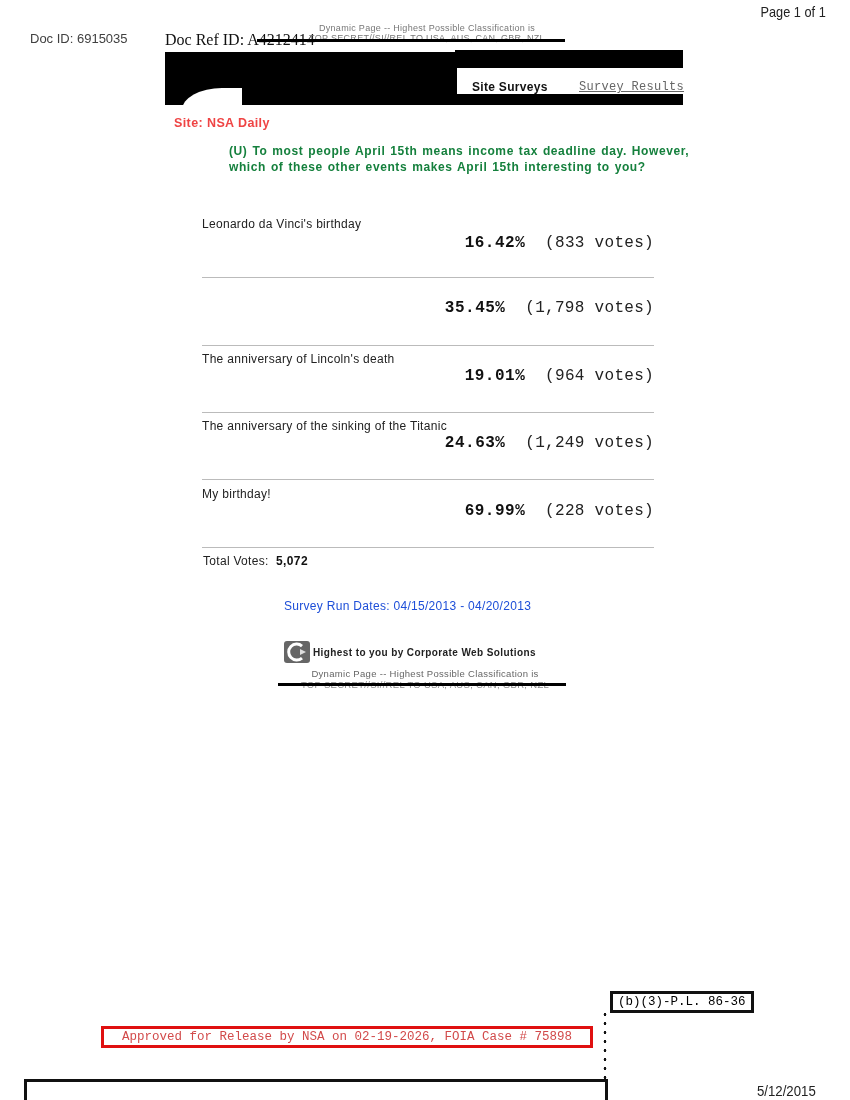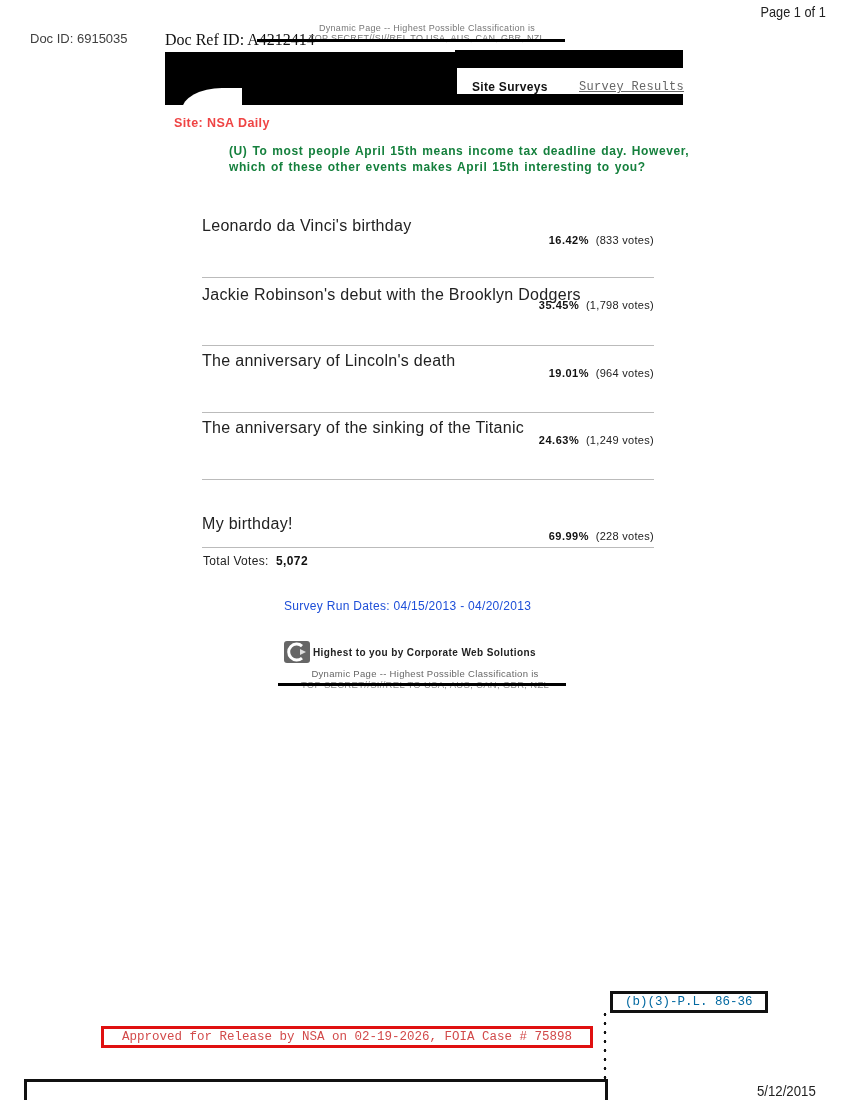--- a/index.html
+++ b/index.html
@@ -18,34 +18,34 @@
     .hdr-curve { left: 182px; top: 88px; width: 60px; height: 30px; background: #fff; border-top-left-radius: 40px 22px; }
     .hdr-right-top { left: 455px; top: 50px; width: 228px; height: 18px; background: #000; }
     .hdr-right-bot { left: 455px; top: 94px; width: 228px; height: 11px; background: #000; }
     .tab-site { left: 472px; top: 80px; font-size: 12px; font-weight: bold; color: #111; letter-spacing: 0.3px; }
     .tab-results { left: 579px; top: 80px; font-size: 12px; color: #666; text-decoration: underline; letter-spacing: 0.3px; font-family: Liberation Mono, monospace; }
 
     .site-label { left: 174px; top: 116px; font-size: 12.5px; font-weight: bold; color: #ef4444; letter-spacing: 0.4px; }
     .question { left: 181px; top: 144px; width: 500px; font-size: 12px; font-weight: bold; color: #15803d; line-height: 15.5px; letter-spacing: 0.6px; word-spacing: 1px; margin-left: 48px; }
 
     .option { left: 202px; width: 452px; }
-    .opt-label { position: absolute; left: 0; top: 0; font-size: 16px; color: #222; letter-spacing: 0.3px; white-space: nowrap; }
-    .opt-result { position: absolute; right: 0; font-size: 11px; color: #222; letter-spacing: 0.3px; white-space: nowrap; }
+    .opt-label { position: absolute; left: 0; top: 0; font-size: 12px; color: #222; letter-spacing: 0.3px; white-space: nowrap; }
+    .opt-result { position: absolute; right: 0; font-size: 16px; color: #222; letter-spacing: 0.3px; white-space: nowrap; font-family: Liberation Mono, monospace; }
     .opt-result b { color: #111; letter-spacing: 0.5px; }
     .sep { left: 202px; width: 452px; height: 1px; background: #bbb; }
 
     .total { left: 197px; top: 554px; font-size: 12px; color: #222; letter-spacing: 0.3px; margin-left: 6px; }
     .total b { color: #111; letter-spacing: 0.4px; }
     .run-dates { left: 284px; top: 599px; font-size: 12px; color: #1d4ed8; letter-spacing: 0.3px; }
 
     .logo { left: 284px; top: 641px; width: 26px; height: 22px; background: #666; border-radius: 3px; }
     .brought { left: 313px; top: 647px; font-size: 10px; font-weight: bold; color: #222; letter-spacing: 0.4px; }
     .banner-bot { left: 265px; top: 668px; width: 320px; text-align: center; font-size: 9.5px; line-height: 11px; color: #666; letter-spacing: 0.3px; }
 
-    .exemption { left: 610px; top: 991px; padding: 1px 12px; border: 3px solid #111; font-family: "Liberation Mono", monospace; font-size: 12.5px; color: #0369a1; }
+    .exemption { left: 610px; top: 991px; padding: 1px 5px; border: 3px solid #111; font-family: "Liberation Mono", monospace; font-size: 12.5px; color: #000000; }
     .approved { left: 101px; top: 1026px; padding: 1px 18px; border: 3px solid #e01010; font-family: "Liberation Mono", monospace; font-size: 12.5px; color: #d24a4a; white-space: nowrap; }
     .dots { left: 603px; top: 1010px; width: 4px; height: 70px; background-image: radial-gradient(circle, #111 1.2px, transparent 1.6px); background-size: 4px 9px; }
     .bottom-box { left: 24px; top: 1079px; width: 578px; height: 40px; border: 3px solid #111; border-bottom: none; }
     .date-stamp { left: 757px; top: 1082px; font-size: 15px; color: #222; transform: scaleX(0.88); transform-origin: left top; }
   </style>
 </head>
 <body>
 
 <div class="abs page-num">Page 1 of 1</div>
 <div class="abs doc-id">Doc ID: 6915035</div>
@@ -67,38 +67,37 @@
 <div class="abs site-label">Site: NSA Daily</div>
 <div class="abs question">(U) To most people April 15th means income tax deadline day. However, which of these other events makes April 15th interesting to you?</div>
 
 <div class="abs option" style="top:217px; height:40px;">
   <span class="opt-label">Leonardo da Vinci's birthday</span>
   <span class="opt-result" style="top:17px;"><b>16.42%</b>&nbsp;&nbsp;<span>(833 votes)</span></span>
 </div>
 <div class="abs sep" style="top:277px;"></div>
 
 <div class="abs option" style="top:286px; height:40px;">
-  <span class="opt-label">Jackie Robinson's debut with the Brooklyn Dodgers</span>
   <span class="opt-result" style="top:13px;"><b>35.45%</b>&nbsp;&nbsp;<span>(1,798 votes)</span></span>
 </div>
 <div class="abs sep" style="top:345px;"></div>
 
 <div class="abs option" style="top:352px; height:40px;">
   <span class="opt-label">The anniversary of Lincoln's death</span>
   <span class="opt-result" style="top:15px;"><b>19.01%</b>&nbsp;&nbsp;<span>(964 votes)</span></span>
 </div>
 <div class="abs sep" style="top:412px;"></div>
 
 <div class="abs option" style="top:419px; height:40px;">
   <span class="opt-label">The anniversary of the sinking of the Titanic</span>
   <span class="opt-result" style="top:15px;"><b>24.63%</b>&nbsp;&nbsp;<span>(1,249 votes)</span></span>
 </div>
 <div class="abs sep" style="top:479px;"></div>
 
-<div class="abs option" style="top:487px; height:40px;margin-top:28px;">
+<div class="abs option" style="top:487px; height:40px;">
   <span class="opt-label">My birthday!</span>
   <span class="opt-result" style="top:15px;"><b>69.99%</b>&nbsp;&nbsp;<span>(228 votes)</span></span>
 </div>
 <div class="abs sep" style="top:547px;"></div>
 
 <div class="abs total"><span>Total Votes:</span>&nbsp;&nbsp;<b>5,072</b></div>
 
 <div class="abs run-dates">Survey Run Dates: 04/15/2013 - 04/20/2013</div>
 
 <div class="abs logo">

